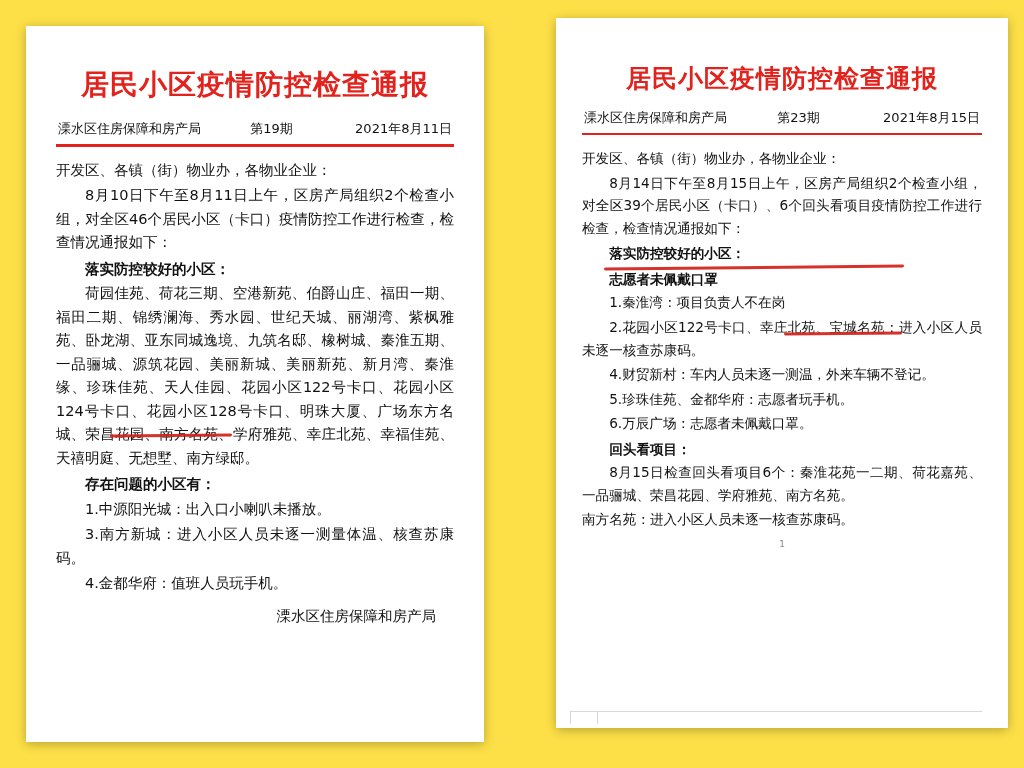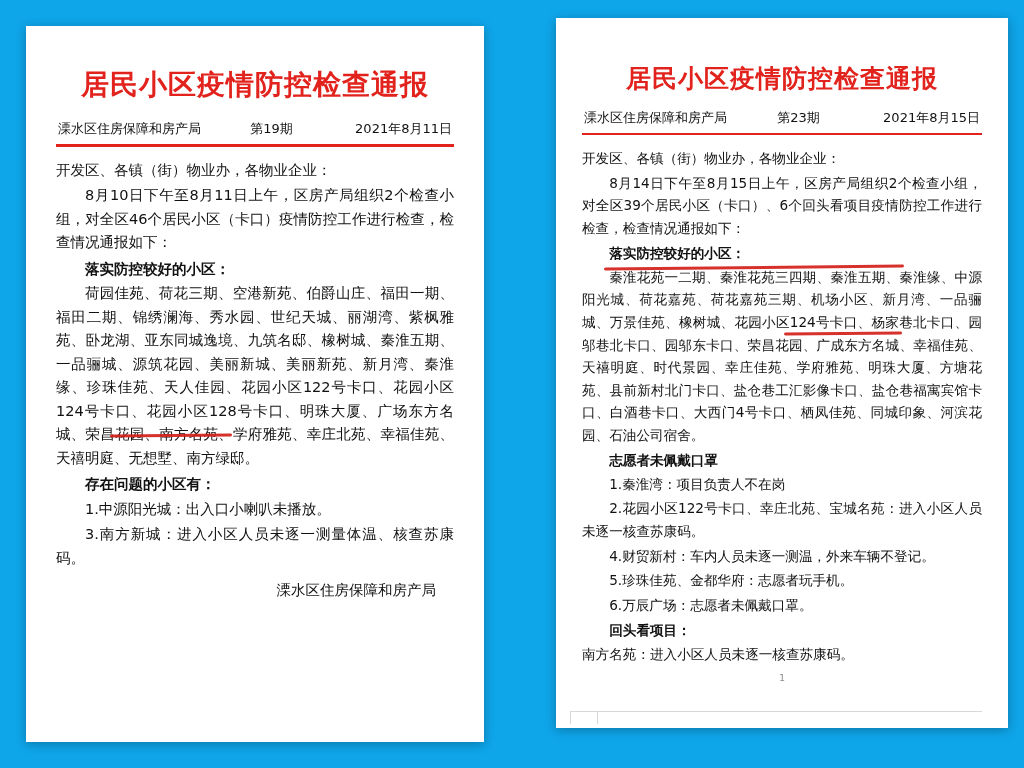--- a/index.html
+++ b/index.html
@@ -7,21 +7,21 @@
     padding: 0;
     width: 1024px;
     height: 768px;
     background: #ffffff;
     font-family: "DejaVu Sans", "Liberation Sans", sans-serif;
   }
   .page {
     position: relative;
     width: 1024px;
     height: 768px;
-    background: #0ea5e9;
+    background: #fde047;
     overflow: hidden;
   }
   .doc {
     position: absolute;
     background: #ffffff;
     box-shadow: 0 2px 10px rgba(0,0,0,0.28);
     box-sizing: border-box;
   }
   .doc-left {
     left: 26px;
@@ -141,20 +141,21 @@
     <div class="redrule"></div>
 
     <div class="body-text">
       <div class="p">开发区、各镇（街）物业办，各物业企业：</div>
       <div class="p indent">8月10日下午至8月11日上午，区房产局组织2个检查小组，对全区46个居民小区（卡口）疫情防控工作进行检查，检查情况通报如下：</div>
       <div class="p sub-head">落实防控较好的小区：</div>
       <div class="p indent">荷园佳苑、荷花三期、空港新苑、伯爵山庄、福田一期、福田二期、锦绣澜海、秀水园、世纪天城、丽湖湾、紫枫雅苑、卧龙湖、亚东同城逸境、九筑名邸、橡树城、秦淮五期、一品骊城、源筑花园、美丽新城、美丽新苑、新月湾、秦淮缘、珍珠佳苑、天人佳园、花园小区122号卡口、花园小区124号卡口、花园小区128号卡口、明珠大厦、广场东方名城、荣昌花园、南方名苑、学府雅苑、幸庄北苑、幸福佳苑、天禧明庭、无想墅、南方绿邸。</div>
       <div class="p sub-head">存在问题的小区有：</div>
       <div class="p indent">1.中源阳光城：出入口小喇叭未播放。</div>
       <div class="p indent">3.南方新城：进入小区人员未逐一测量体温、核查苏康码。</div>
+      <div class="p indent">4.金都华府：值班人员玩手机。</div>
     </div>
 
     <div class="sign">
       <div>溧水区住房保障和房产局</div>
 
     </div>
 
     <div class="mark" style="left:84px; top:408px; width:122px; height:3px;"></div>
   </div>
 
@@ -167,28 +168,28 @@
       <span class="issue">第23期</span>
       <span class="spacer"></span>
       <span class="date">2021年8月15日</span>
     </div>
     <div class="redrule"></div>
 
     <div class="body-text">
       <div class="p">开发区、各镇（街）物业办，各物业企业：</div>
       <div class="p indent">8月14日下午至8月15日上午，区房产局组织2个检查小组，对全区39个居民小区（卡口）、6个回头看项目疫情防控工作进行检查，检查情况通报如下：</div>
       <div class="p sub-head">落实防控较好的小区：</div>
-      <div class="p indent">秦淮花苑一二期、秦淮花苑三四期、秦淮五期、秦淮缘、中源阳光城、荷花嘉苑、荷花嘉苑三期、机场小区、新月湾、一品骊城、万景佳苑、橡树城、花园小区124号卡口、杨家巷北卡口、园邬巷北卡口、园邬东卡口、荣昌花园、广成东方名城、幸福佳苑、天禧明庭、时代景园、幸庄佳苑、学府雅苑、明珠大厦、方塘花苑、县前新村北门卡口、盐仓巷工汇影像卡口、盐仓巷福寓宾馆卡口、白酒巷卡口、大西门4号卡口、栖凤佳苑、同城印象、河滨花园、石油公司宿舍。</div>
       <div class="p sub-head">志愿者未佩戴口罩</div>
       <div class="p indent">1.秦淮湾：项目负责人不在岗</div>
       <div class="p indent">2.花园小区122号卡口、幸庄北苑、宝城名苑：进入小区人员未逐一核查苏康码。</div>
       <div class="p indent">4.财贸新村：车内人员未逐一测温，外来车辆不登记。</div>
       <div class="p indent">5.珍珠佳苑、金都华府：志愿者玩手机。</div>
       <div class="p indent">6.万辰广场：志愿者未佩戴口罩。</div>
       <div class="p sub-head">回头看项目：</div>
+      <div class="p indent">8月15日检查回头看项目6个：秦淮花苑一二期、荷花嘉苑、一品骊城、荣昌花园、学府雅苑、南方名苑。</div>
       <div class="p">南方名苑：进入小区人员未逐一核查苏康码。</div>
     </div>
 
     <div class="pagenum">1</div>
     <div class="footline"></div>
     <div class="tab-notch"></div>
 
     <div class="mark" style="left:48px; top:248px; width:300px; height:3px;"></div>
     <div class="mark" style="left:228px; top:314px; width:118px; height:3px;"></div>
   </div>

